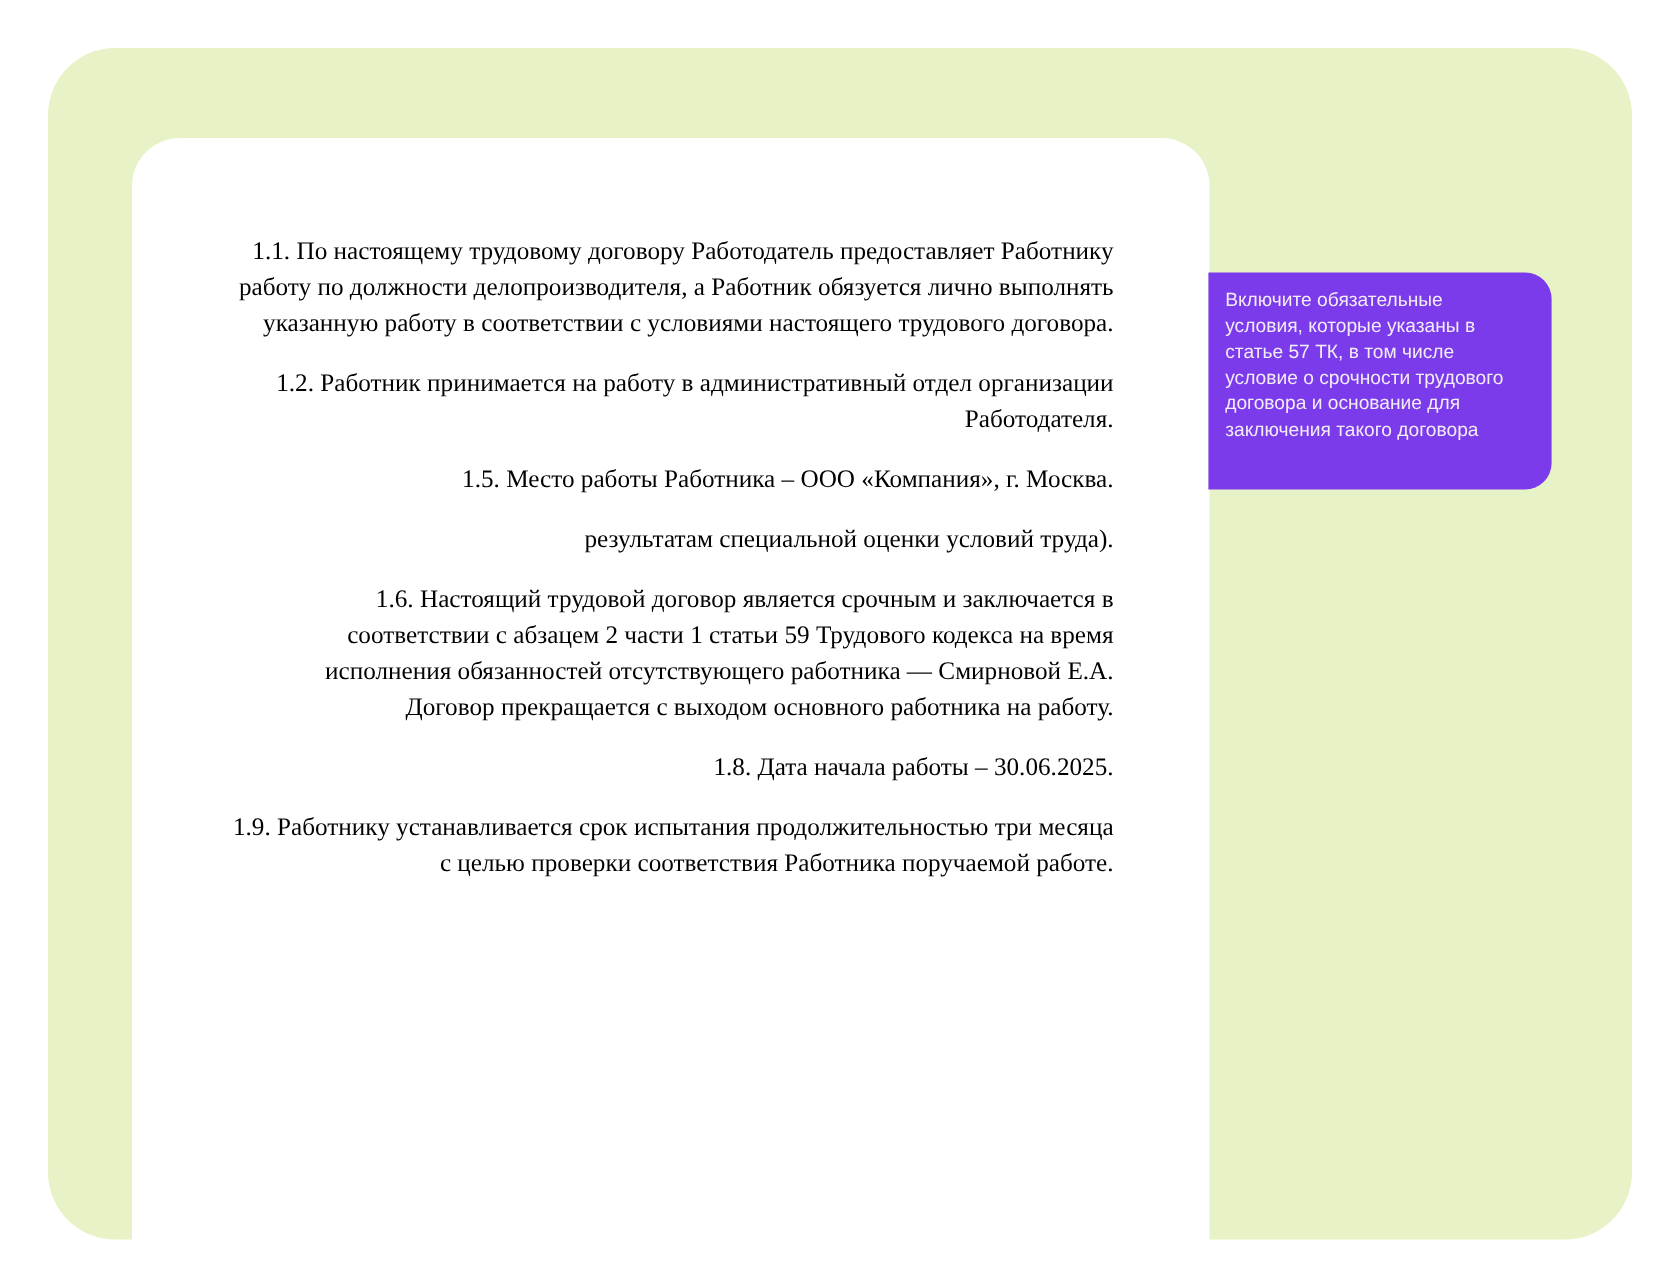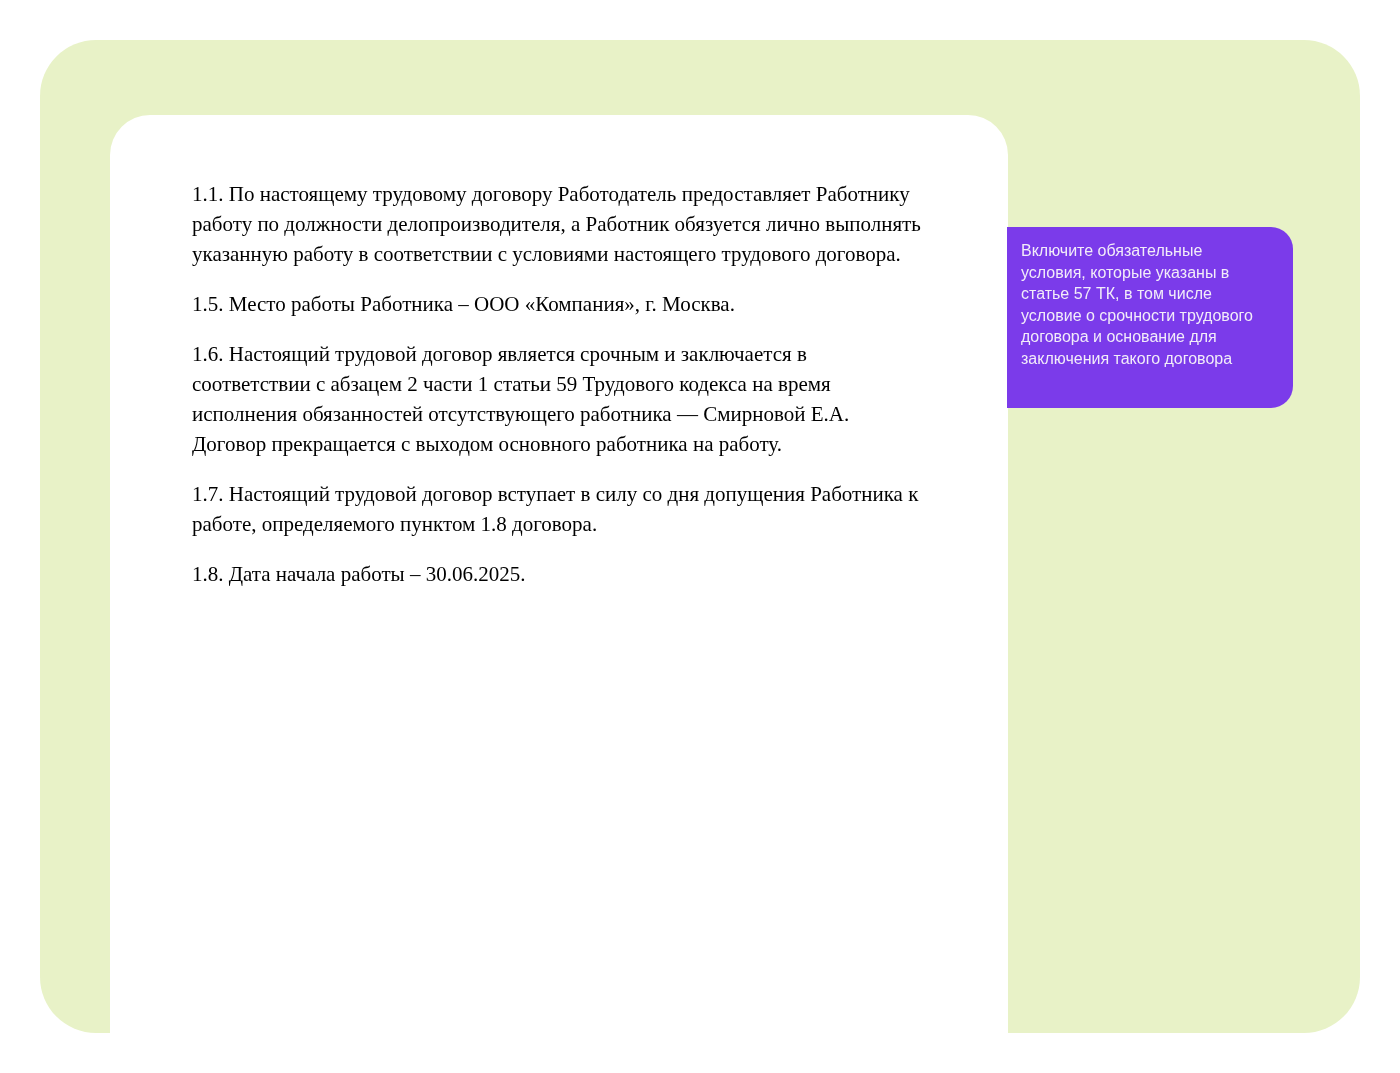--- a/index.html
+++ b/index.html
@@ -41,21 +41,22 @@
   .doc-text {
     position: absolute;
     left: 82px;
     top: 64px;
     width: 736px;
     color: var(--document-text);
     font-size: 21px;
     line-height: 30px;
   }
   .doc-text p {
-    margin: 0 0 20px 0;
+    margin: 15px 0 20px 0;
+    text-align: right;
   }
   .callout {
     position: absolute;
     left: 1007px;
     top: 227px;
     width: 286px;
     height: 181px;
     background: var(--callout-background);
     border-radius: 0 22px 22px 0;
     padding: 13px 26px 13px 14px;
@@ -66,22 +67,24 @@
   }
 </style>
 </head>
 <body>
 
 <div class="panel"></div>
 
 <div class="card">
   <div class="doc-text">
     <p>1.1. По настоящему трудовому договору Работодатель предоставляет Работнику работу по должности делопроизводителя, а Работник обязуется лично выполнять указанную работу в соответствии с условиями настоящего трудового договора.</p>
+    <p>1.2. Работник принимается на работу в административный отдел организации Работодателя.</p>
     <p>1.5. Место работы Работника – ООО «Компания», г. Москва.</p>
+    <p>результатам специальной оценки условий труда).</p>
     <p>1.6. Настоящий трудовой договор является срочным и заключается в соответствии с абзацем 2 части 1 статьи 59 Трудового кодекса на время исполнения обязанностей отсутствующего работника — Смирновой Е.А. Договор прекращается с выходом основного работника на работу.</p>
-    <p>1.7. Настоящий трудовой договор вступает в силу со дня допущения Работника к работе, определяемого пунктом 1.8 договора.</p>
     <p>1.8. Дата начала работы – 30.06.2025.</p>
+    <p>1.9. Работнику устанавливается срок испытания продолжительностью три месяца с целью проверки соответствия Работника поручаемой работе.</p>
   </div>
 </div>
 
 <div class="callout">
   <span>Включите обязательные условия, которые указаны в статье 57 ТК, в том числе условие о срочности трудового договора и основание для заключения такого договора</span>
 </div>
 
 </body></html>

